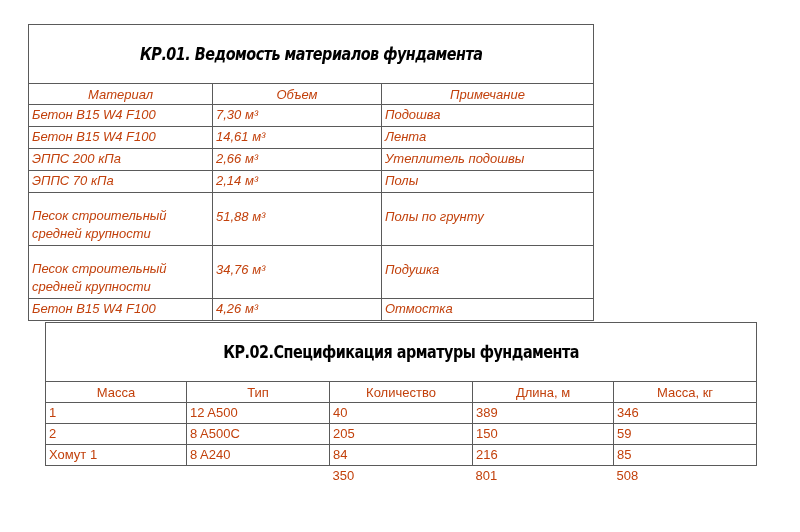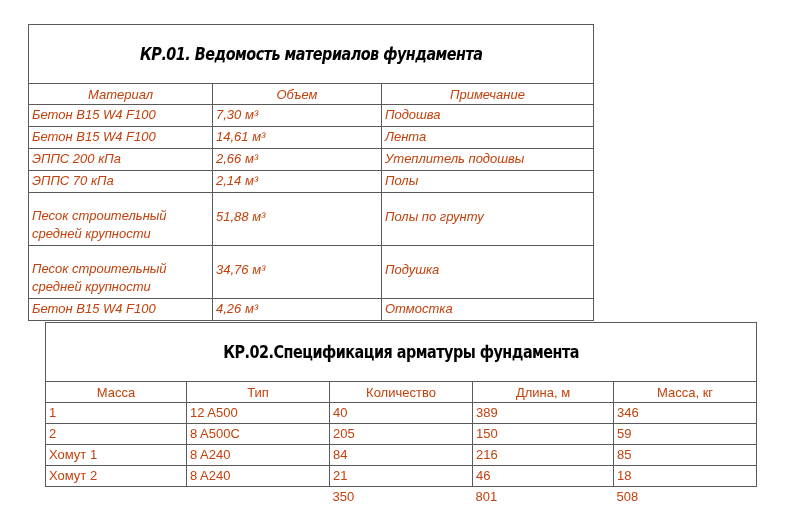--- a/index.html
+++ b/index.html
@@ -132,27 +132,20 @@
     <td class="c">150</td>
     <td class="c">59</td>
   </tr>
   <tr class="r1">
     <td class="l">Хомут 1</td>
     <td class="l">8 A240</td>
     <td class="c">84</td>
     <td class="c">216</td>
     <td class="c">85</td>
   </tr>
-  <tr class="r1">
-    <td class="l">Хомут 2</td>
-    <td class="l">8 A240</td>
-    <td class="c">21</td>
-    <td class="c">46</td>
-    <td class="c">18</td>
-  </tr>
   <tr class="totals">
     <td></td>
     <td></td>
     <td class="c">350</td>
     <td class="c">801</td>
     <td class="c">508</td>
   </tr>
 </tbody>
   </table>
 

